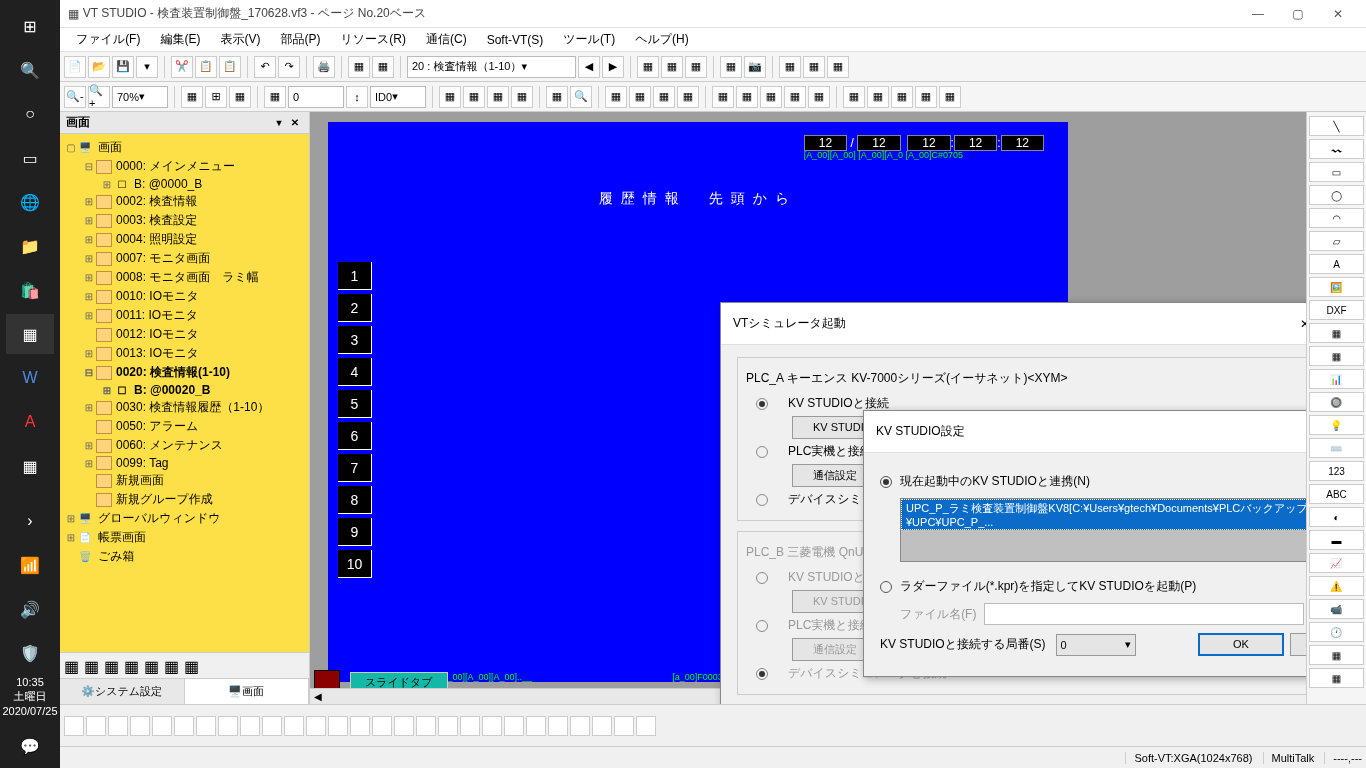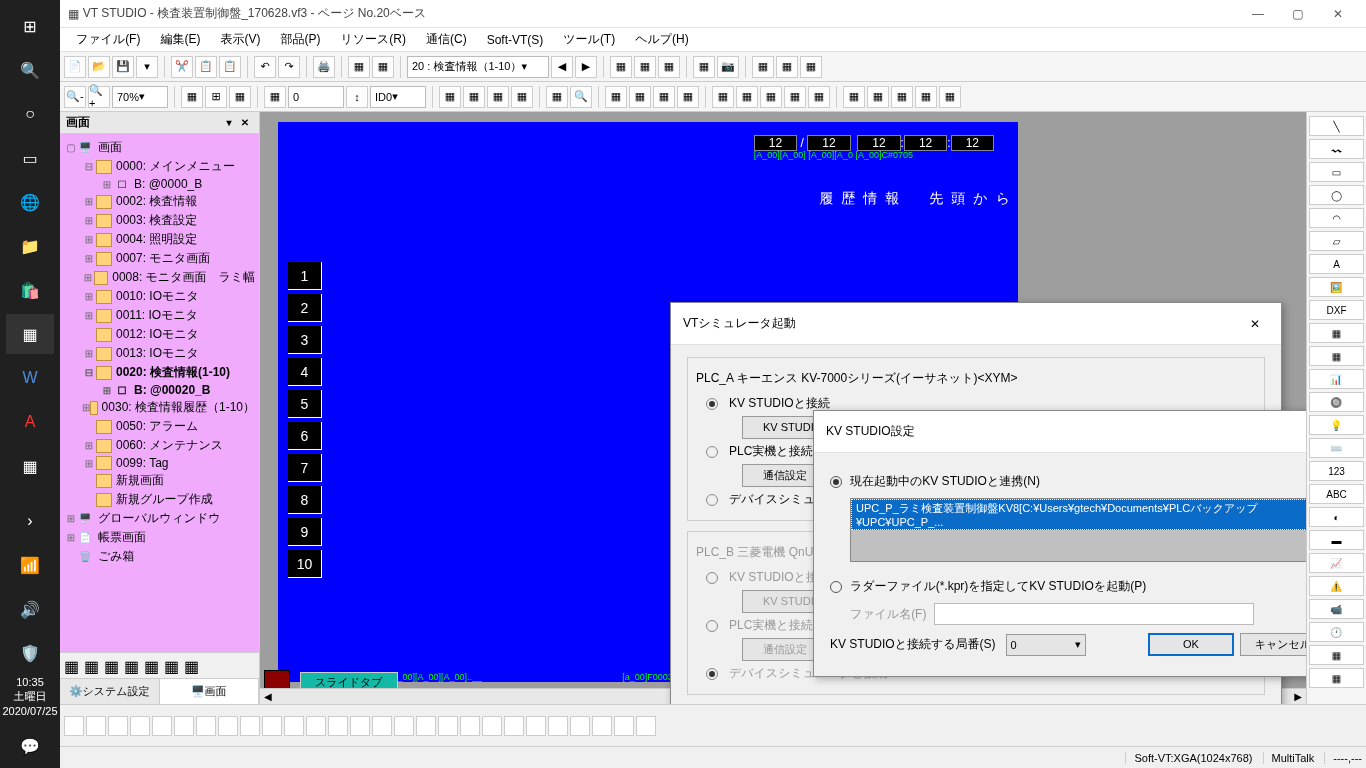--- a/index.html
+++ b/index.html
@@ -19,42 +19,42 @@
 .menubar span { padding: 0 10px; }
 
 .toolbar { height: 30px; background: #f5f5f5; border-bottom: 1px solid #ccc; display: flex; align-items: center; padding: 0 4px; gap: 2px; }
 .toolbar .tico { width: 22px; height: 22px; border: 1px solid #ccc; background: #fdfdfd; display: flex; align-items: center; justify-content: center; font-size: 11px; }
 .toolbar .tsep { width: 1px; height: 22px; background: #ccc; margin: 0 4px; }
 .toolbar .tsel { height: 22px; border: 1px solid #bbb; background: #fff; padding: 0 4px; font-size: 11px; display: flex; align-items: center; }
 .toolbar .tsel.sm { width: 56px; }
 
 .workspace { flex: 1; display: flex; min-height: 0; }
 
-.sidebar { width: 200px; background: #f0abfc; border-right: 1px solid #ccc; display: flex; flex-direction: column; }
+.sidebar { width: 250px; background: #fde047; border-right: 1px solid #ccc; display: flex; flex-direction: column; }
 .sidebar-header { height: 22px; background: #e8e8e8; border-bottom: 1px solid #ccc; display: flex; align-items: center; padding: 0 6px; font-size: 12px; font-weight: bold; }
 .sidebar-header .sp { flex: 1; }
 .sidebar-header .sbtn { width: 16px; text-align: center; font-size: 10px; }
 .tree { flex: 1; overflow: auto; font-size: 12px; padding: 4px 0; }
 .tree-item { display: flex; align-items: center; padding: 1px 4px; white-space: nowrap; }
 .tree-item .exp { width: 14px; text-align: center; color: #666; font-size: 10px; }
 .tree-item .ico { width: 16px; height: 14px; margin-right: 4px; display: inline-flex; align-items: center; justify-content: center; font-size: 10px; }
 .folder { background: #ffd37a; border: 1px solid #c09040; }
 .tree-item.selected { color: #000; font-weight: bold; }
 .tree-item.bold { font-weight: bold; }
 .ind1 { padding-left: 22px; }
 .ind2 { padding-left: 40px; }
 
 .sidebar-tabs { height: 26px; display: flex; border-top: 1px solid #ccc; }
 .sidebar-tabs .stab { flex: 1; border-right: 1px solid #ccc; display: flex; align-items: center; justify-content: center; font-size: 11px; background: #e8e8e8; }
 .sidebar-tabs .stab.active { background: #fff; }
 
 .canvas-area { flex: 1; position: relative; background: #9e9e9e; overflow: hidden; }
 .canvas { position: absolute; left: 18px; top: 10px; width: 740px; height: 560px; background: #0000ff; }
 .canvas .ctitle { position: absolute; top: 28px; left: 0; right: 0; text-align: center; color: #fff; font-size: 32px; letter-spacing: 28px; font-family: "MS Mincho", serif; }
-.canvas .csub { position: absolute; top: 68px; left: 0; right: 0; text-align: right; color: #fff; font-size: 14px; letter-spacing: 8px; font-family: "MS Mincho", serif; }
+.canvas .csub { position: absolute; top: 68px; left: 0; right: 0; text-align: center; color: #fff; font-size: 14px; letter-spacing: 8px; font-family: "MS Mincho", serif; }
 .canvas .datetime { position: absolute; top: 14px; right: 24px; color: #fff; font-size: 12px; }
 .canvas .dtrow span.box { background: #000; border: 1px solid #888; padding: 0 14px; }
 .canvas .dtrow2 { font-size: 9px; color: #0f0; }
 .canvas .leftnums { position: absolute; left: 10px; top: 140px; display: flex; flex-direction: column; gap: 4px; }
 .canvas .leftnums div { width: 34px; height: 28px; background: #000; border-right: 1px solid #fff; border-bottom: 1px solid #fff; color: #fff; text-align: center; line-height: 28px; font-size: 14px; }
 .canvas .footer-btn { position: absolute; bottom: 20px; right: 28px; background: #d8d8d8; border: 1px solid #666; padding: 6px 18px; font-size: 16px; font-family: "MS Mincho", serif; }
 .canvas .footer-tags { position: absolute; bottom: 0; left: 60px; font-size: 9px; color: #0f0; display: flex; gap: 140px; }
 
 .right-tools { width: 60px; background: #f5f5f5; border-left: 1px solid #ccc; display: flex; flex-direction: column; padding: 4px 2px; gap: 3px; }
 .right-tools .rtico { height: 20px; border: 1px solid #ccc; background: #fff; font-size: 10px; display: flex; align-items: center; justify-content: center; }
@@ -66,21 +66,21 @@
 .statusbar span { border-left: 1px solid #ccc; padding-left: 8px; }
 
 .dialog { position: absolute; background: #f0f0f0; border: 1px solid #888; box-shadow: 2px 2px 8px rgba(0,0,0,.3); }
 .dialog .dlg-title { height: 42px; background: #fff; display: flex; align-items: center; padding: 0 12px; font-size: 12px; border-bottom: 1px solid #e0e0e0; }
 .dialog .dlg-title .sp { flex: 1; }
 .dialog .dlg-close { width: 28px; height: 24px; display: flex; align-items: center; justify-content: center; }
 .dialog .dlg-body { padding: 12px 16px; font-size: 12px; }
 
 #dlg1 { left: 410px; top: 190px; width: 612px; }
 #dlg1 .group-label { margin: 4px 0 8px; }
-#dlg1 .radio-row { display: flex; align-items: center; gap: 11px; margin: 4px 0 4px 10px; }
+#dlg1 .radio-row { display: flex; align-items: center; gap: 20px; margin: 4px 0 4px 10px; }
 #dlg1 .radio { width: 12px; height: 12px; border: 1px solid #888; border-radius: 50%; display: inline-block; position: relative; }
 #dlg1 .radio.checked::after { content: ""; position: absolute; left: 2px; top: 2px; width: 6px; height: 6px; background: #333; border-radius: 50%; }
 #dlg1 .btn { border: 1px solid #999; background: #e5e5e5; padding: 3px 20px; font-size: 11px; margin-left: 18px; }
 #dlg1 .disabled { color: #999; }
 
 #dlg2 { left: 553px; top: 298px; width: 530px; }
 #dlg2 .listbox { margin: 6px 0 4px 20px; width: 466px; height: 64px; background: #c0c0c0; border: 1px solid #888; }
 #dlg2 .listbox .item { background: #0a6cc8; color: #fff; font-size: 11px; padding: 1px 4px; border: 1px dotted #fff; }
 #dlg2 .row { display: flex; align-items: center; gap: 8px; margin: 8px 0; }
 #dlg2 .radio { width: 12px; height: 12px; border: 1px solid #555; border-radius: 50%; display: inline-block; position: relative; }
@@ -153,21 +153,21 @@
     <div class="tico">📋</div>
     <div class="tsep"></div>
     <div class="tico">↶</div>
     <div class="tico">↷</div>
     <div class="tsep"></div>
     <div class="tico">🖨️</div>
     <div class="tsep"></div>
     <div class="tico">▦</div>
     <div class="tico">▦</div>
     <div class="tsep"></div>
-    <div class="tsel" style="width:142px"><span>20 : 検査情報（1-10）</span> ▾</div>
+    <div class="tsel" style="width:169px"><span>20 : 検査情報（1-10）</span> ▾</div>
     <div class="tico">◀</div>
     <div class="tico">▶</div>
     <div class="tsep"></div>
     <div class="tico">▦</div>
     <div class="tico">▦</div>
     <div class="tico">▦</div>
     <div class="tsep"></div>
     <div class="tico">▦</div>
     <div class="tico">📷</div>
     <div class="tsep"></div>

